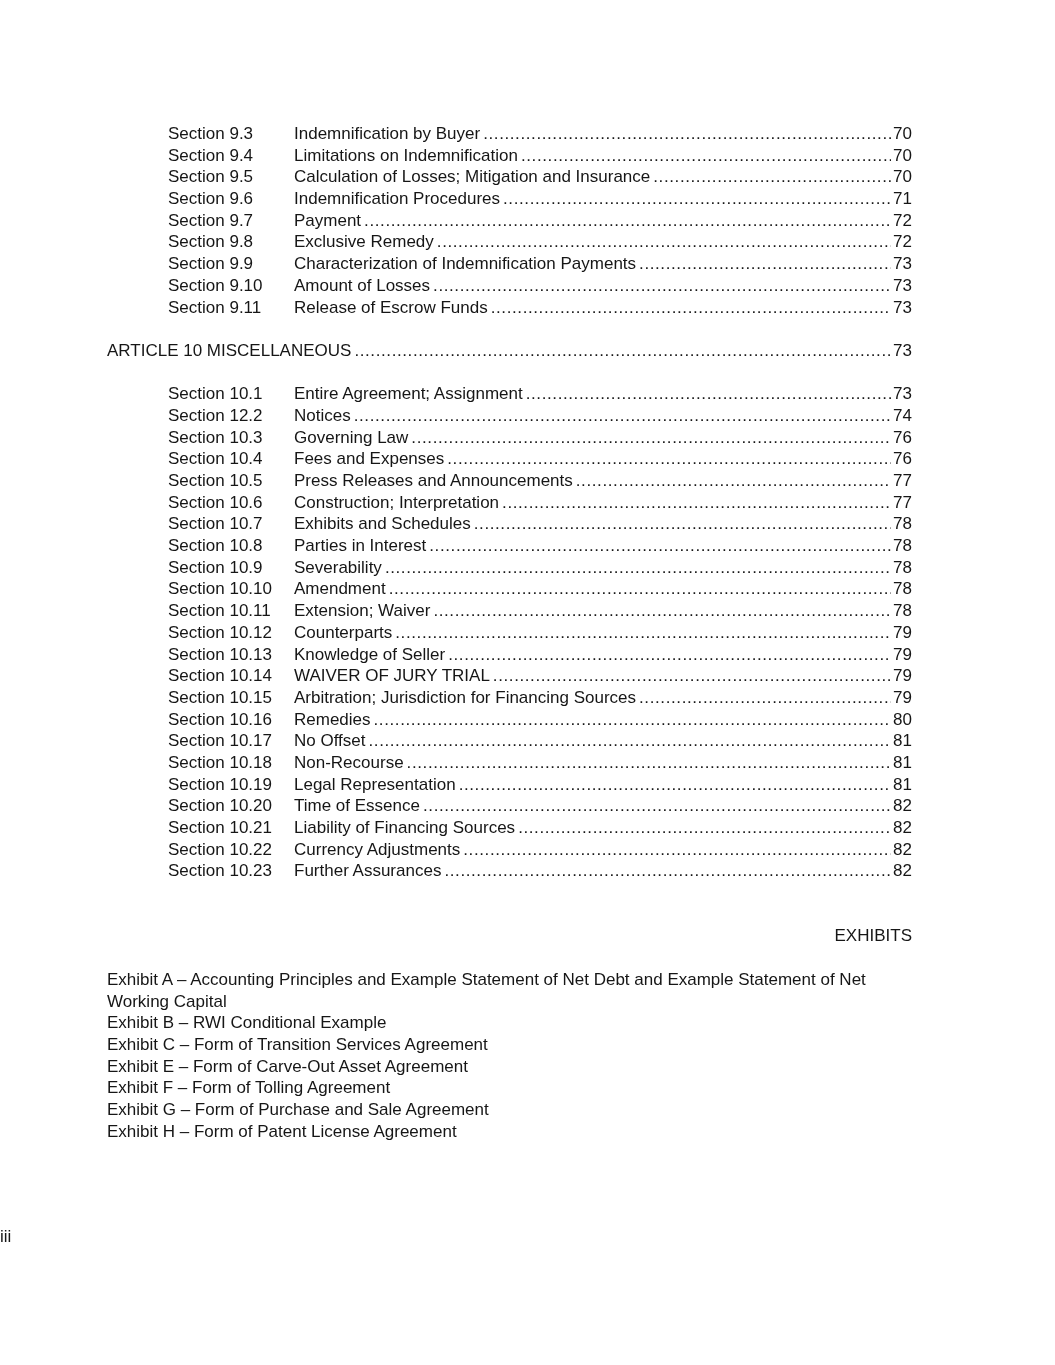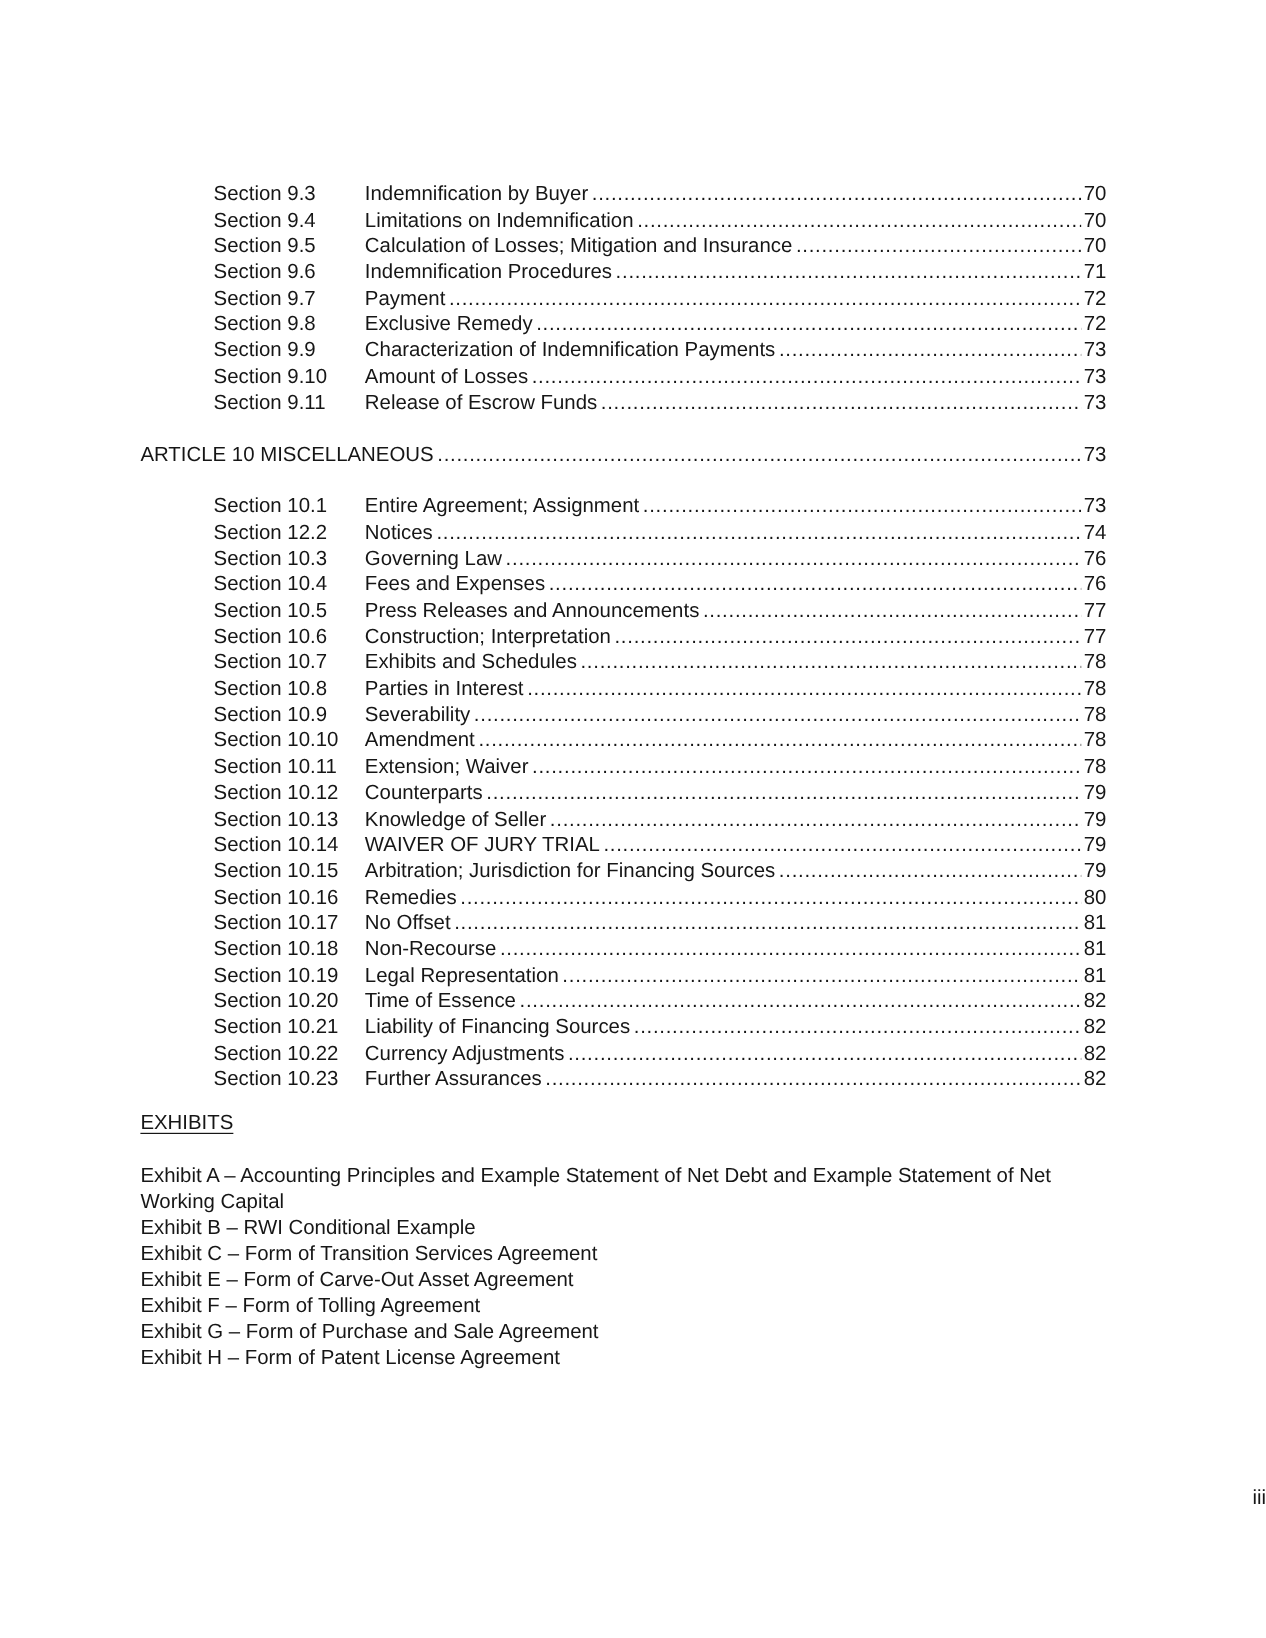--- a/index.html
+++ b/index.html
@@ -13,69 +13,67 @@
     height: 1365px;
     background: #ffffff;
     color: #161616;
     font-family: "Liberation Sans", "DejaVu Sans", sans-serif;
     font-size: 17px;
     line-height: 21.7px;
     overflow: hidden;
   }
   .content {
     position: absolute;
-    left: 117px;
+    left: 107px;
     top: 123px;
     width: 805px;
   }
   .toc-row {
     display: flex;
     align-items: baseline;
     height: 21.7px;
     white-space: nowrap;
   }
   .toc-row.indented { padding-left: 61px; }
   .toc-label {
     flex: 0 0 auto;
     width: 126px;
   }
   .article-label, .toc-title {
     flex: 0 0 auto;
-    margin-top: 28px;
   }
   .toc-dots {
     flex: 1 1 auto;
     overflow: hidden;
     min-width: 8px;
     margin: 0 2px 0 3px;
   }
   .toc-dots::after {
     content: "..........................................................................................................................................................................................................................................................";
     letter-spacing: 0.6px;
   }
   .toc-page {
     flex: 0 0 auto;
     text-align: center;
   }
   .spacer-line { height: 21.7px; }
   .exhibits-heading {
-    text-decoration: underline;
     text-underline-offset: 3px;
     height: 21.7px;
+    text-align: right;
   }
   .exhibit-item {
     
   }
   .footer {
     position: absolute;
     left: 0;
     top: 1226px;
     width: 100%;
-    text-align: right;
-    margin-top: 11px;
+    text-align: left;
   }
 </style>
 </head>
 <body>
 
 <div class="page">
   <div class="content">
 
     <div>
   <div class="toc-row indented">

